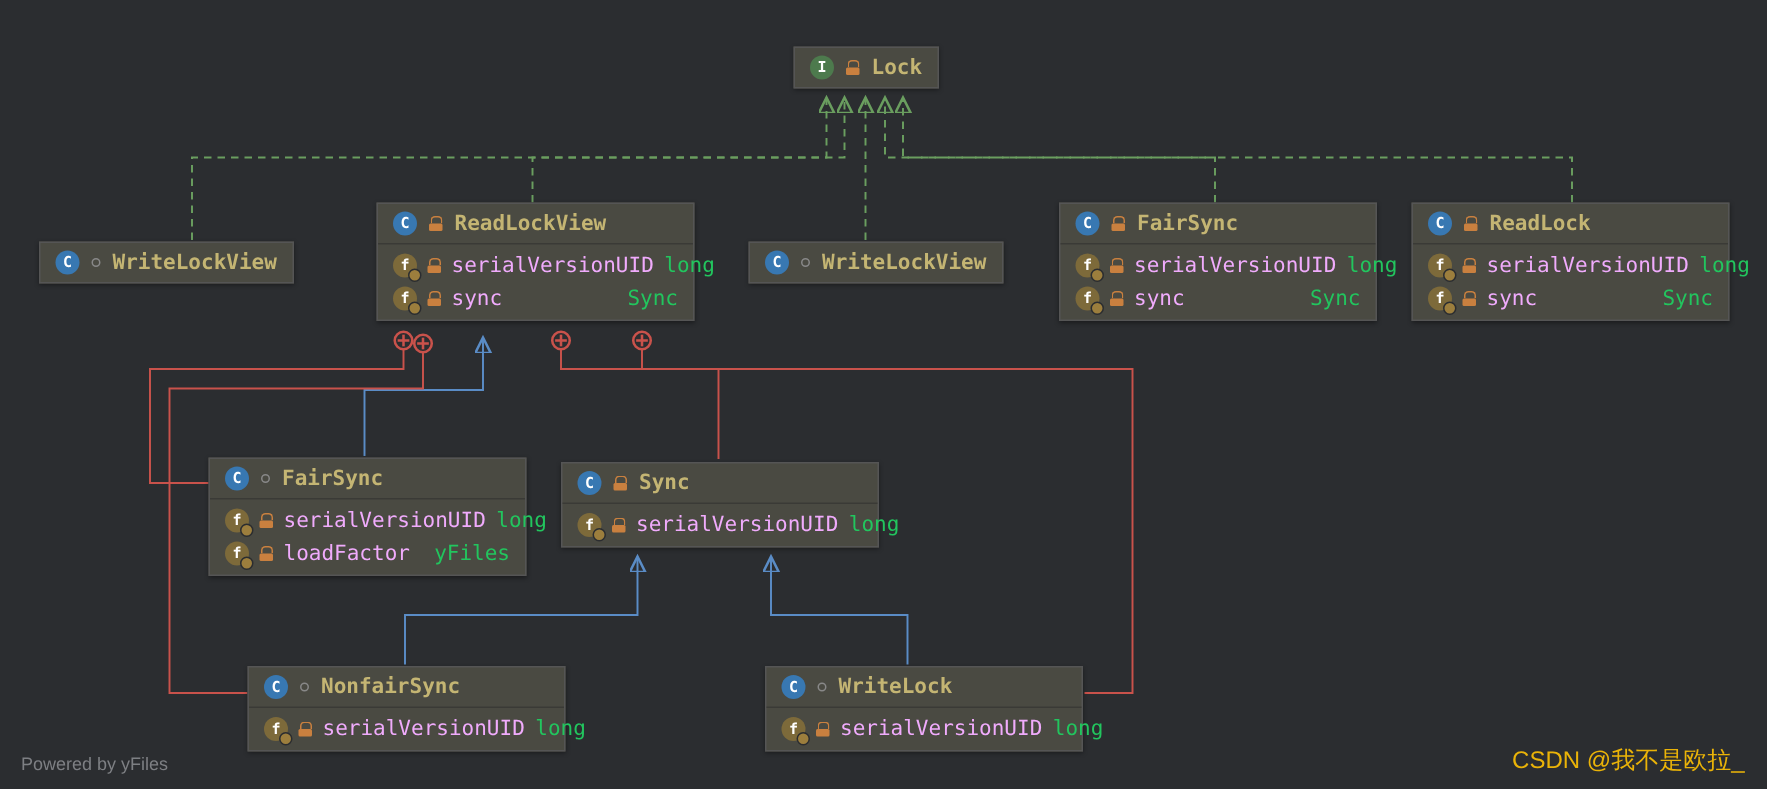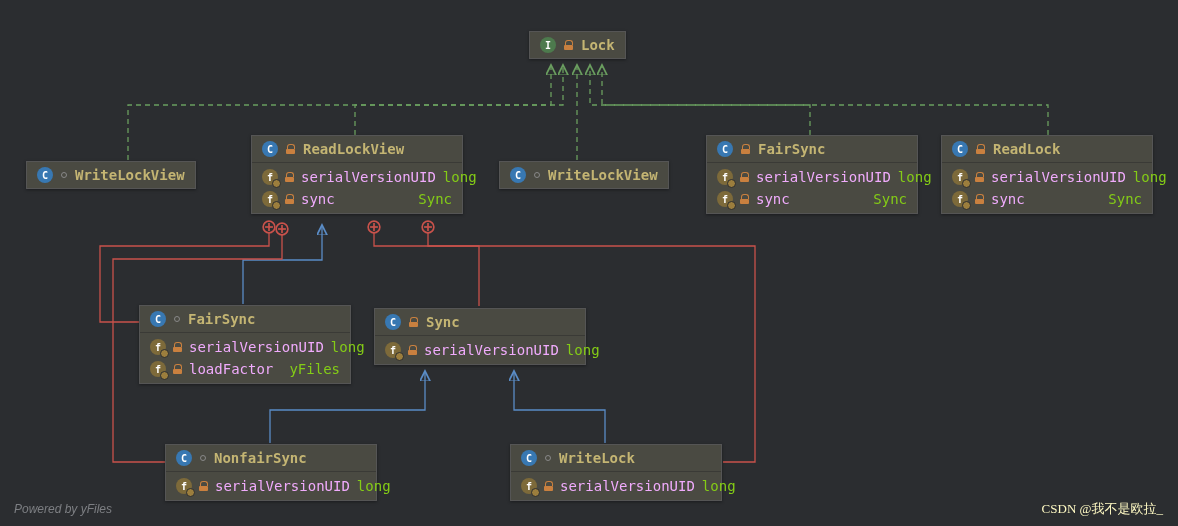--- a/index.html
+++ b/index.html
@@ -4,34 +4,34 @@
 <style>
 *{box-sizing:border-box;margin:0;padding:0}
 body{background:#2b2d30;font-family:Consolas,monospace;color:#bcbec4;font-size:14px;width:1178px;height:526px;position:relative;overflow:hidden}
 .canvas{position:absolute;inset:0}
 .node{position:absolute;background:#4a4a42;border:1px solid #555;box-shadow:0 1px 3px rgba(0,0,0,.4)}
 .node-header{display:flex;align-items:center;padding:5px 10px;gap:8px;border-bottom:1px solid #3a3a36}
 .node-header.no-border{border-bottom:none}
 .node-fields{padding:3px 0}
 .field-row{display:flex;align-items:center;padding:3px 10px;gap:7px}
 .field-name{color:#f0abfc}
-.field-type{color:#84cc16;margin-left:auto}
+.field-type{color:#22c55e;margin-left:auto}
 .ico{width:16px;height:16px;display:flex;align-items:center;justify-content:center;font-size:10px;font-weight:bold;border-radius:50%;flex-shrink:0}
 .ico-i{background:#4d7a4d;color:#fff}
 .ico-c{background:#3878b2;color:#fff}
 .ico-f{background:#7d6a3a;color:#fff;border-radius:50%;position:relative}
 .ico-f::after{content:"";position:absolute;width:7px;height:7px;background:#9c7e3d;border:1px solid #2b2d30;border-radius:50%;right:-3px;bottom:-3px}
 .lock-ico{width:9px;height:10px;position:relative;flex-shrink:0}
 .lock-ico::before{content:"";position:absolute;width:6px;height:4px;border:1px solid #c9803f;border-bottom:none;border-radius:3px 3px 0 0;left:1px;top:0}
 .lock-ico::after{content:"";position:absolute;width:9px;height:5px;background:#c9803f;bottom:0;border-radius:1px}
 .name{color:#c4b573;font-weight:bold}
 .dot{width:6px;height:6px;border-radius:50%;border:1px solid #888;flex-shrink:0}
 svg.connections{position:absolute;inset:0;width:100%;height:100%;pointer-events:none}
-.footer{position:absolute;bottom:10px;left:14px;color:#7d7f83;font-size:12px;font-style:italic;font-family:sans-serif}
-.watermark{position:absolute;bottom:8px;right:15px;color:#fef9c3;font-size:13px;font-family:Liberation Serif, serif}
+.footer{position:absolute;bottom:10px;left:14px;color:#7d7f83;font-size:12px;font-family:sans-serif}
+.watermark{position:absolute;bottom:8px;right:15px;color:#eab308;font-size:16px;font-family:Liberation Sans, sans-serif}
 </style>
 </head>
 <body>
 
 <div class="canvas">
 
 <svg class="connections">
   <defs>
     <marker id="arrGreen" markerWidth="10" markerHeight="10" refX="8" refY="4" orient="auto">
           <path d="M0,0 L8,4 L0,8 Z" fill="none" stroke="#6a9e5f" stroke-width="1.3"></path>

